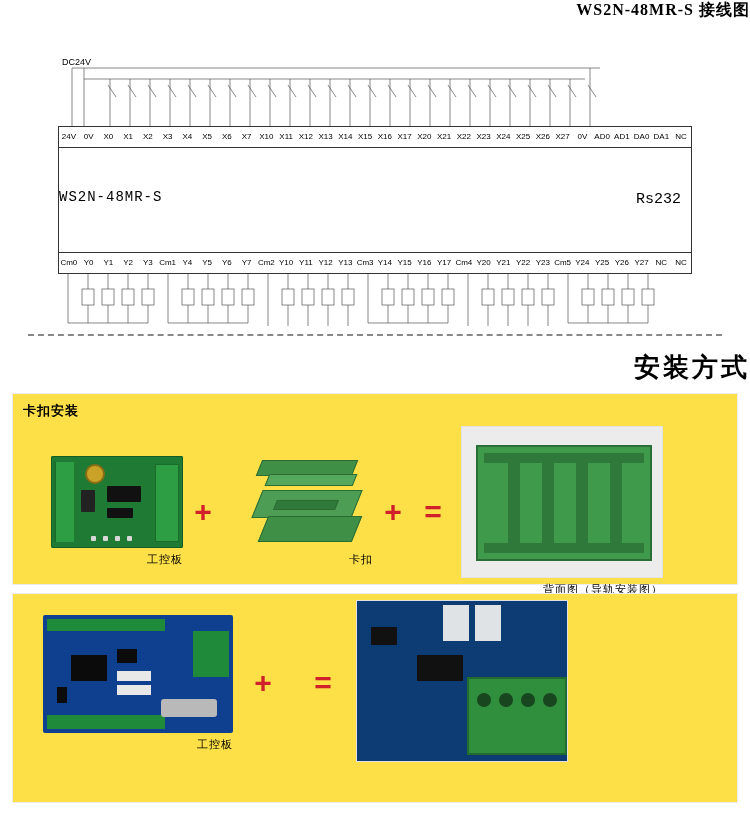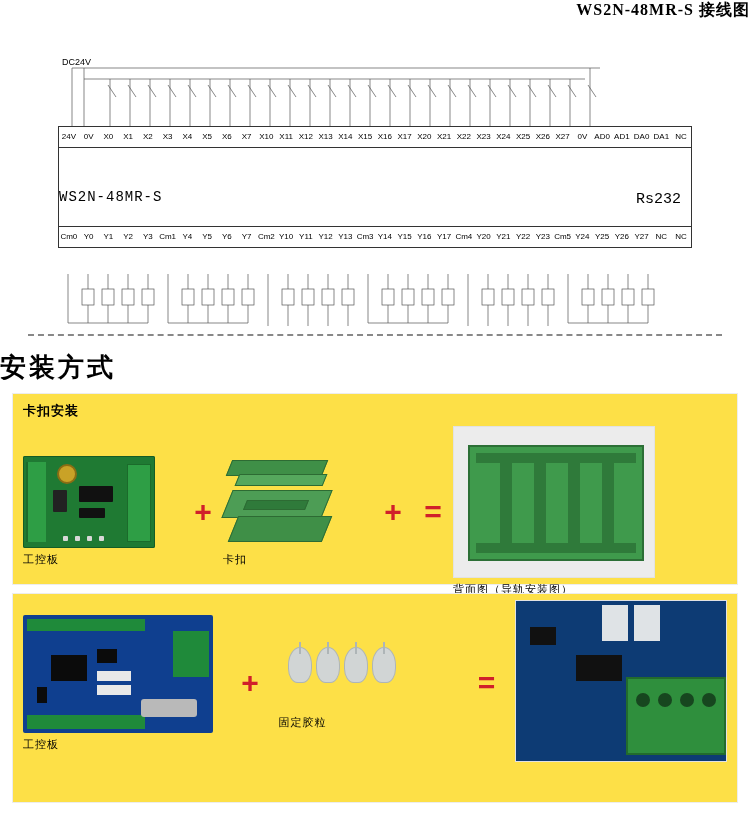--- a/index.html
+++ b/index.html
@@ -19,21 +19,21 @@
     padding-top:0;
     font-family:"Liberation Serif", serif;
   }
   
   .wiring-wrap{position:relative;width:750px;height:305px;}
   .dc-label{
     position:absolute;left:62px;top:36px;font-size:9px;
     font-family:"Liberation Sans", sans-serif;
   }
   .plc-box{
-    position:absolute;left:58px;top:105px;width:634px;height:122px;
+    position:absolute;left:58px;top:105px;width:634px;height:148px;
     border:1px solid #333;box-sizing:border-box;background:#fff;
   }
   .term-row{
     position:absolute;left:0;right:0;height:20px;
     display:flex;
   }
   .term-row.top{top:0;border-bottom:1px solid #333;}
   .term-row.bottom{bottom:0;border-top:1px solid #333;}
   .term{
     flex:1 1 0;
@@ -52,41 +52,41 @@
     font-family:Liberation Mono, monospace;
   }
   .wire-svg{position:absolute;left:0;top:0;width:750px;height:305px;}
   
   .divider{
     position:relative;margin:8px 28px 0 28px;
     border-top:2px dashed #888;
   }
   
   .install-title{
-    text-align:left;font-size:26px;font-weight:bold;letter-spacing:3px;
+    text-align:right;font-size:26px;font-weight:bold;letter-spacing:3px;
     padding:14px 0 8px 0;font-family:"Liberation Serif", serif;
   }
   .panel{
     position:relative;margin:0 12px 8px 12px;background:#fde047;
     border:1px solid #ededed;box-sizing:border-box;
   }
   .panel-label{
     font-size:13px;font-weight:bold;padding:8px 0 0 10px;
     font-family:"Liberation Sans", sans-serif;letter-spacing:1px;
   }
   .row{display:flex;align-items:center;position:relative;}
   .cap{
     text-align:center;font-size:11px;font-family:"Liberation Sans", sans-serif;
     letter-spacing:1px;margin-top:4px;
   }
   .op{
     font-size:30px;color:#d0202a;font-weight:bold;line-height:1;
     font-family:"Liberation Sans", sans-serif;
   }
-  .cell{display:flex;flex-direction:column;align-items:flex-start;justify-content:center;}
+  .cell{display:flex;flex-direction:column;align-items:flex-end;justify-content:center;}
   
   .pcb-green{
     width:132px;height:92px;background:#1f7a33;border-radius:2px;position:relative;
     box-shadow:inset 0 0 0 1px #155c25;
   }
   .pcb-green .strip{
     position:absolute;left:3px;top:6px;width:18px;height:80px;background:#2e9e45;
     border-left:2px solid #1b6b2b;
   }
   .pcb-green .ic{
@@ -481,29 +481,20 @@
         <div class="wht" style="left:74px;top:56px;width:34px;height:10px;"></div>
         <div class="wht" style="left:74px;top:70px;width:34px;height:10px;"></div>
         <div class="sil" style="left:118px;top:84px;width:56px;height:18px;border-radius:3px;"></div>
         <div class="blk" style="left:14px;top:72px;width:10px;height:16px;"></div>
       </div>
       <div class="cap">工控板</div>
     </div>
 
     <div class="op" style="width:60px;text-align:center;">+</div>
 
-    <div class="cell" style="width:190px;">
-      <div class="feet">
-        <div class="foot" style="left:10px;"></div>
-        <div class="foot" style="left:38px;"></div>
-        <div class="foot" style="left:66px;"></div>
-        <div class="foot" style="left:94px;"></div>
-      </div>
-      <div class="cap" style="margin-top:18px;">固定胶粒</div>
-    </div>
 
     <div class="op" style="width:60px;text-align:center;">=</div>
 
     <div class="cell" style="width:215px;">
       <div class="photo">
         <div class="wcap" style="left:86px;top:4px;width:26px;height:36px;"></div>
         <div class="wcap" style="left:118px;top:4px;width:26px;height:36px;"></div>
         <div class="bchip" style="left:60px;top:54px;width:46px;height:26px;"></div>
         <div class="bchip" style="left:14px;top:26px;width:26px;height:18px;"></div>
         <div class="green-conn">

